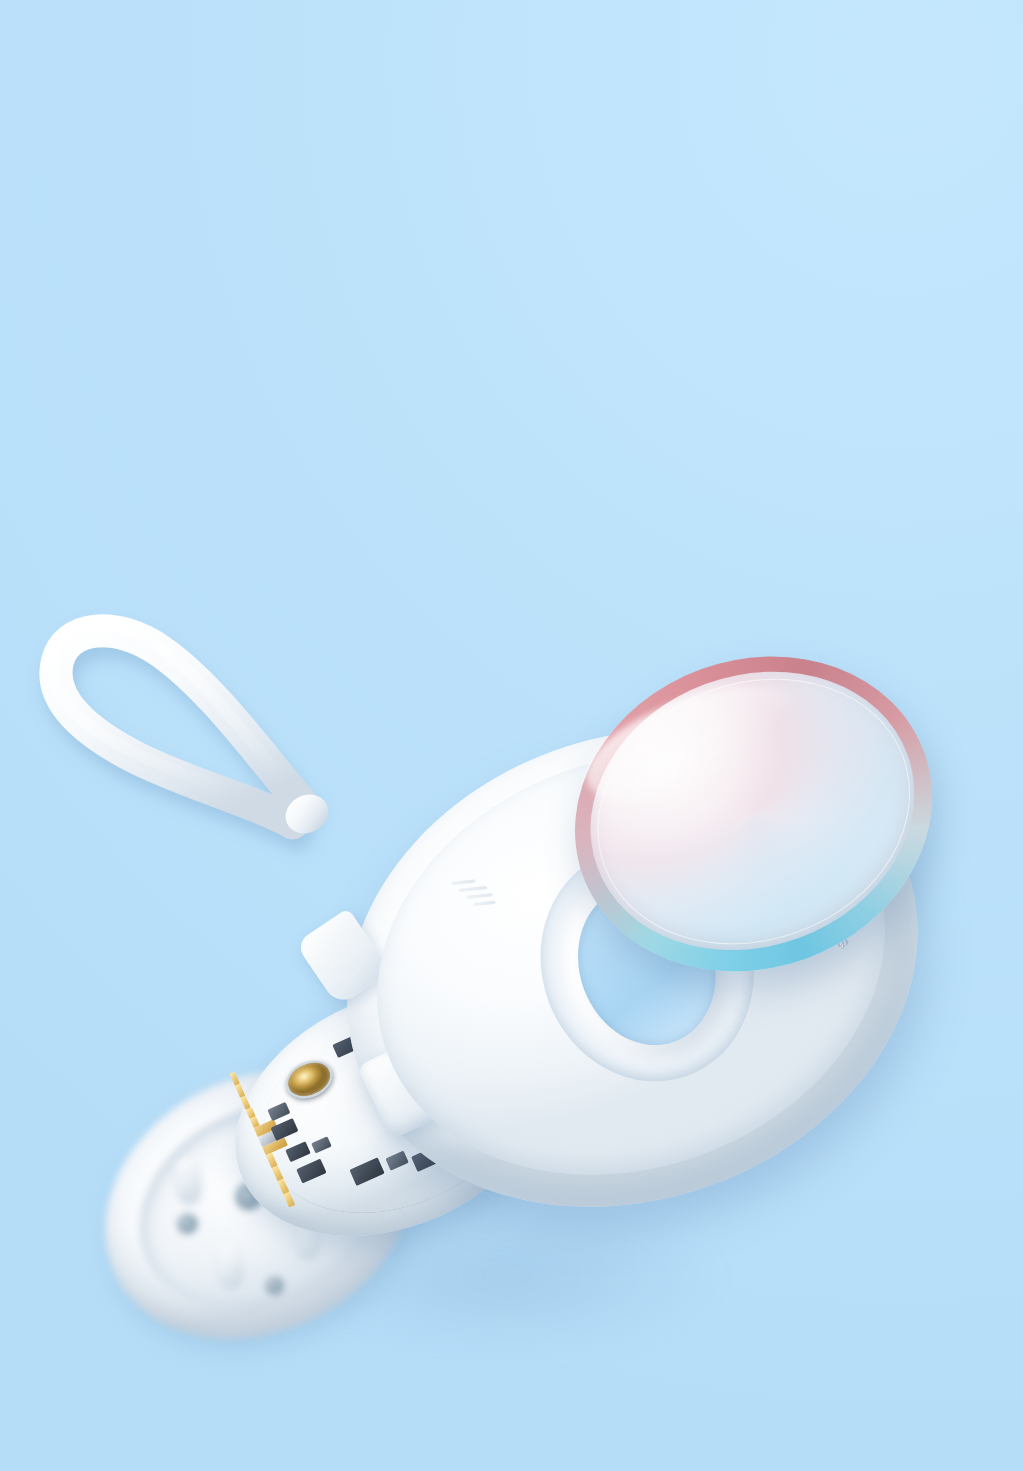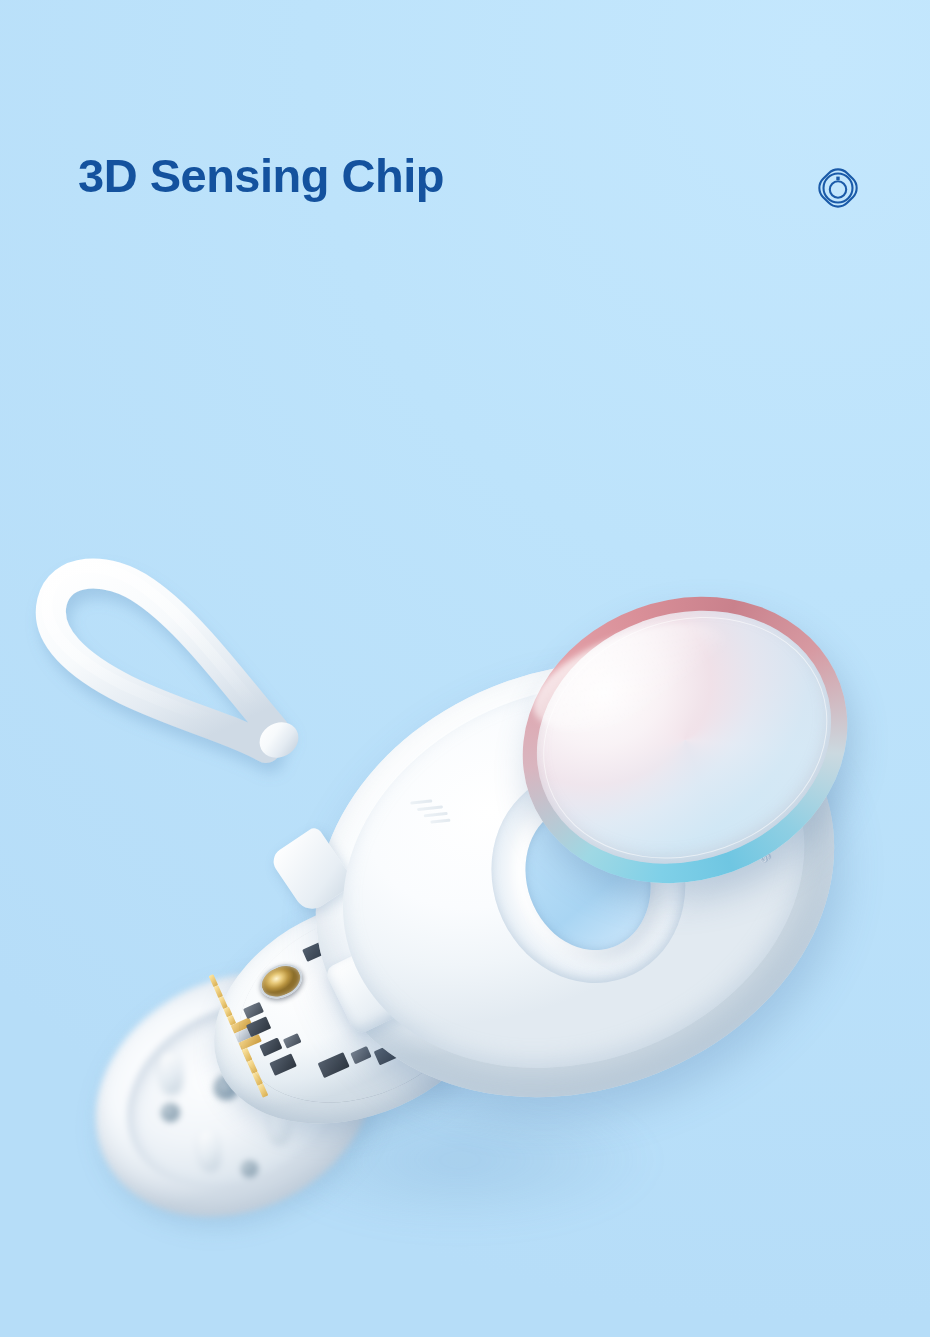--- a/index.html
+++ b/index.html
@@ -202,34 +202,20 @@
     border:1.5px solid rgba(255,255,255,.55);
   }
 </style>
 </head>
 <body>
 
 <div id="page">
 
   <div id="header">
 
-    <div id="title-row">
-      <h1 id="page-title">3D Sensing Chip</h1>
-
-      <span id="sensor-icon">
-        <svg width="52" height="52" viewBox="0 0 52 52" aria-hidden="true">
-          <g fill="none" stroke="#1a5aa8" stroke-width="2.1">
-            <rect x="9" y="9" width="34" height="34" rx="13" ry="13" transform="rotate(45 26 26)"></rect>
-            <circle cx="26" cy="26" r="14.5"></circle>
-            <circle cx="26" cy="27.5" r="8.2"></circle>
-          </g>
-          <rect x="24.3" y="14.6" width="3.4" height="3.4" fill="#1a5aa8"></rect>
-        </svg>
-      </span>
-    </div>
 
   </div>
 
   <div id="scene">
 
     <div class="part" id="scene-shadow"></div>
 
     <div class="part" id="lanyard">
       <svg width="330" height="285" viewBox="0 0 330 285">
         <defs>

